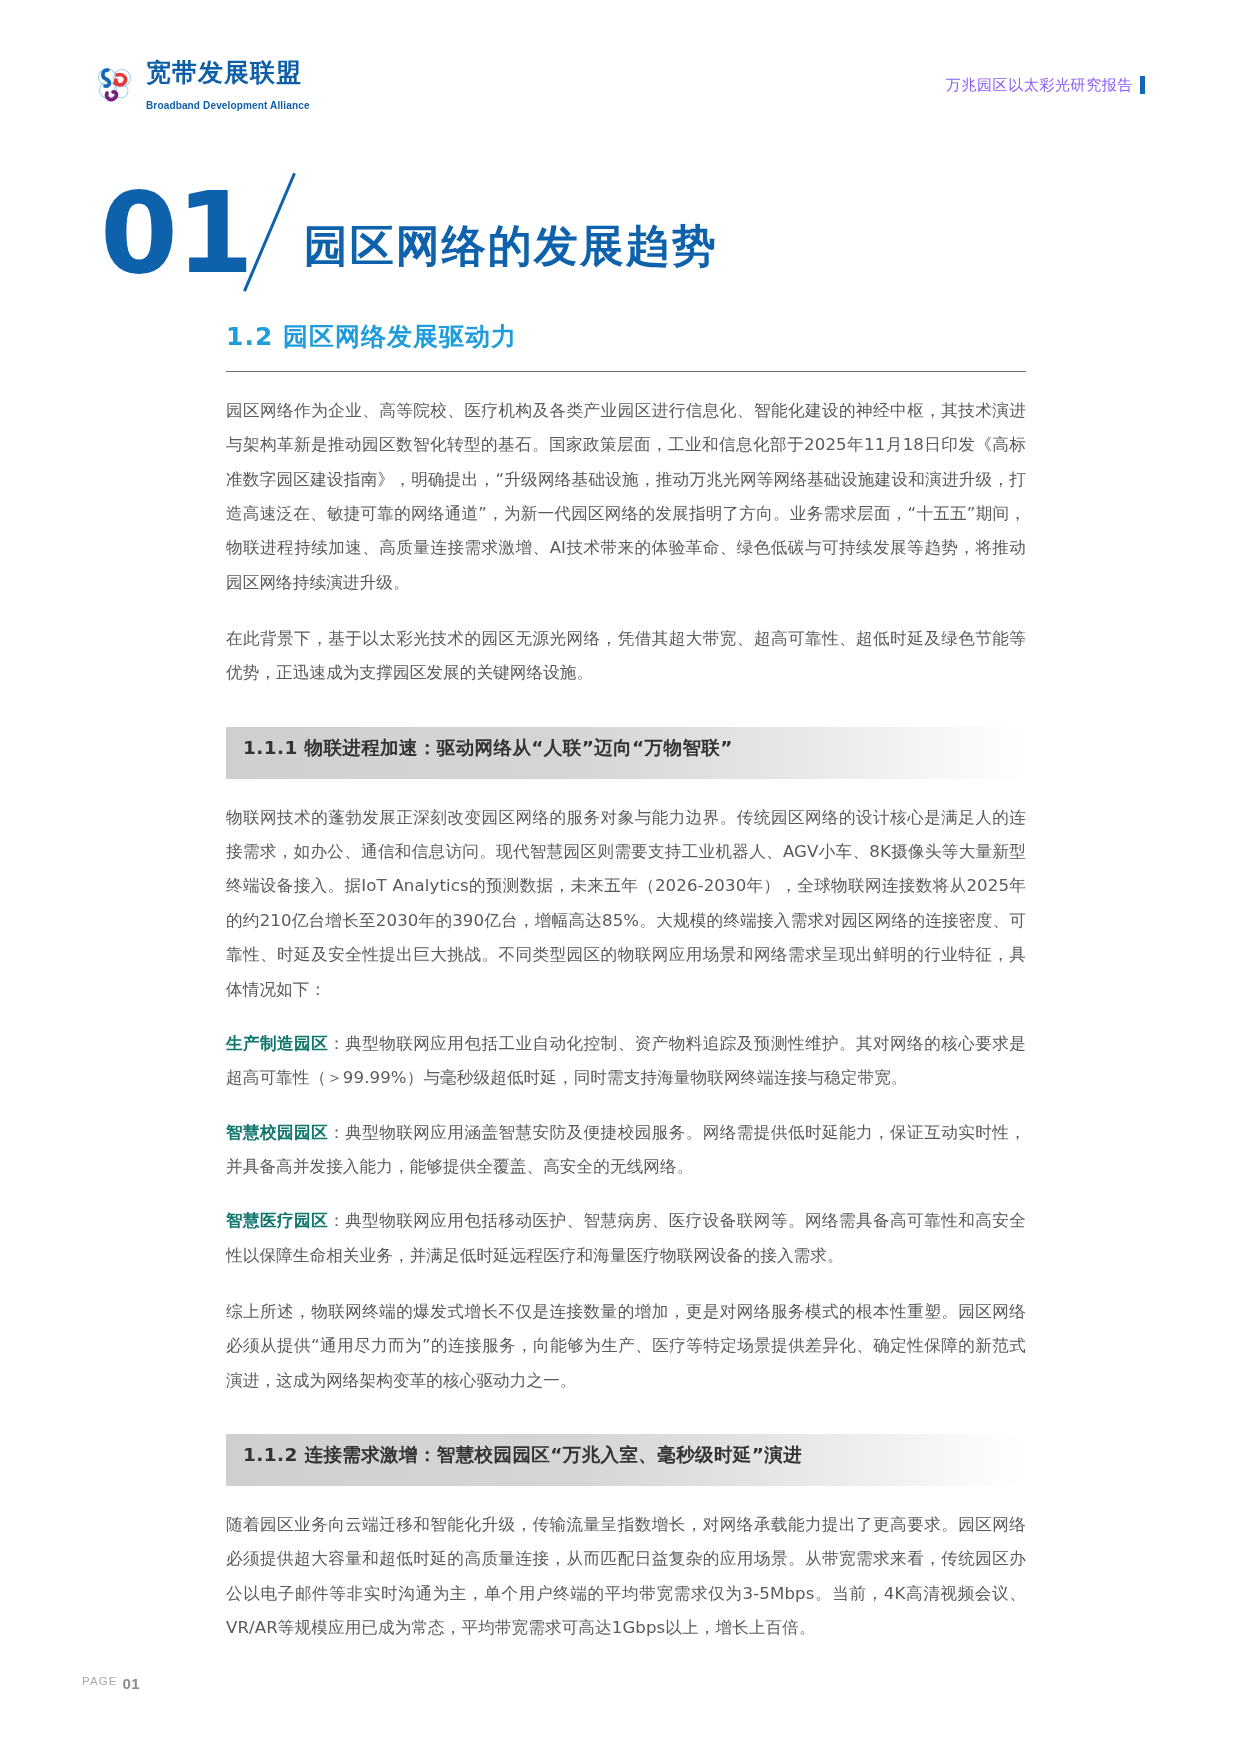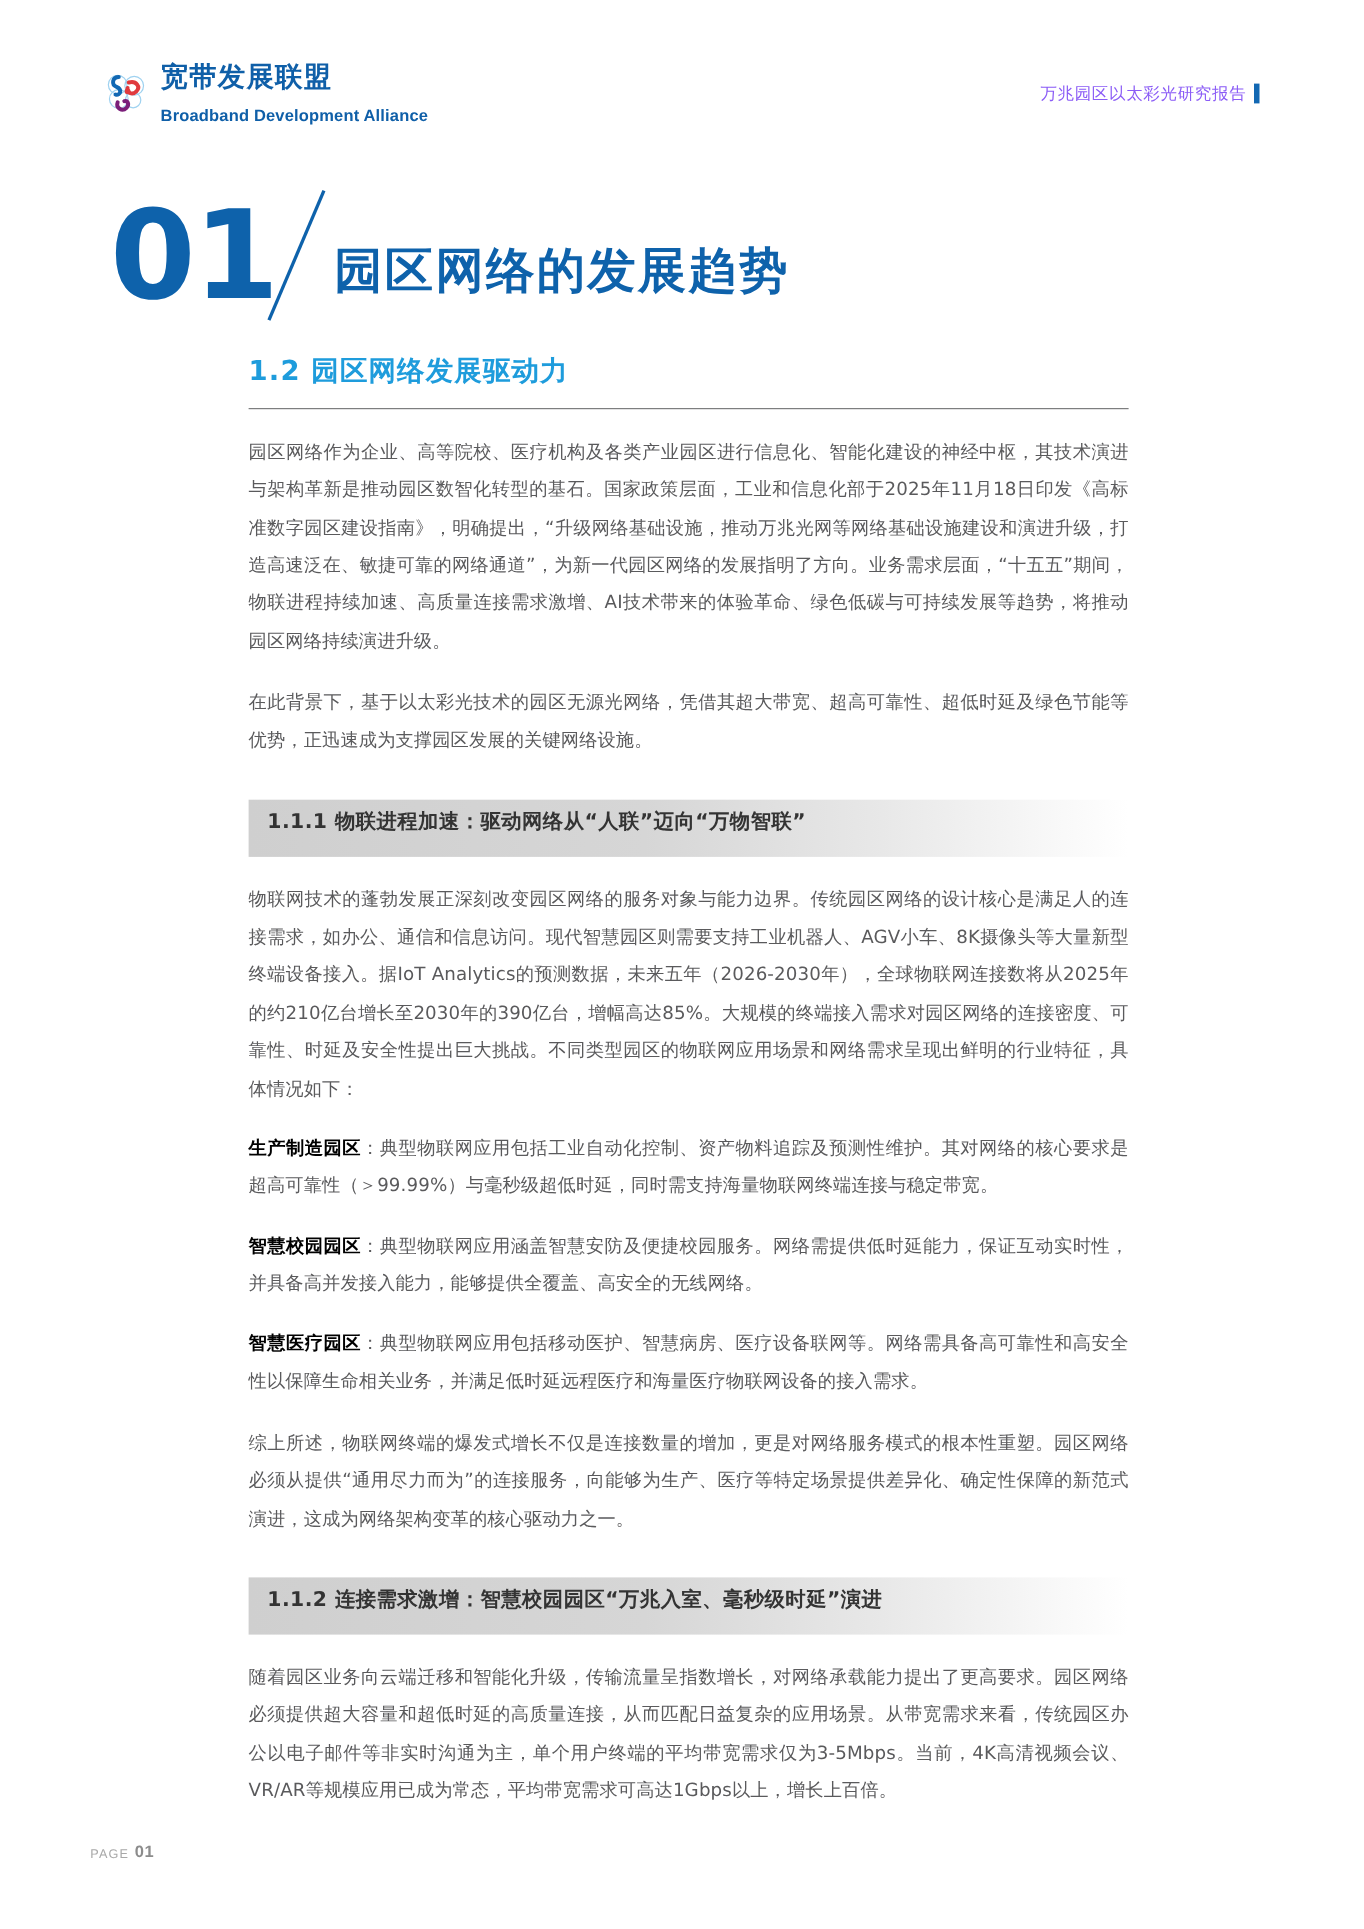--- a/index.html
+++ b/index.html
@@ -52,21 +52,21 @@
     line-height: 1;
   }
   .brand-cn {
     font-size: 25px;
     font-weight: bold;
     color: #0f5fa8;
     letter-spacing: 1px;
     font-family: "DejaVu Sans", "Liberation Sans", sans-serif;
   }
   .brand-en {
-    font-size: 15px;
+    font-size: 10px;
     font-weight: bold;
     color: #0f5fa8;
     letter-spacing: 0.15px;
     margin-top: 16px;
     font-family: "Liberation Sans", sans-serif;
   }
   .header-right {
     display: flex;
     align-items: center;
     gap: 7px;
@@ -162,31 +162,31 @@
     font-size: 16.6px;
     line-height: 2.07;
     color: #5a5a5c;
     margin: 22px 0 0 0;
     text-align: justify;
     letter-spacing: 0.1px;
     font-family: "DejaVu Sans", "Liberation Sans", sans-serif;
   }
   p.body.tight { margin-top: 20px; }
   p.body strong {
-    color: #000000;
+    color: #0f766e;
     font-weight: bold;
   }
 
   
   .page-footer {
     position: absolute;
     bottom: 62px;
     left: 82px;
     display: flex;
-    align-items: flex-end;
+    align-items: flex-start;
     gap: 5px;
     font-family: "Liberation Sans", sans-serif;
   }
   .footer-label {
     font-size: 11.5px;
     color: #a8a8a8;
     letter-spacing: 1.1px;
   }
   .footer-num {
     font-size: 15px;

